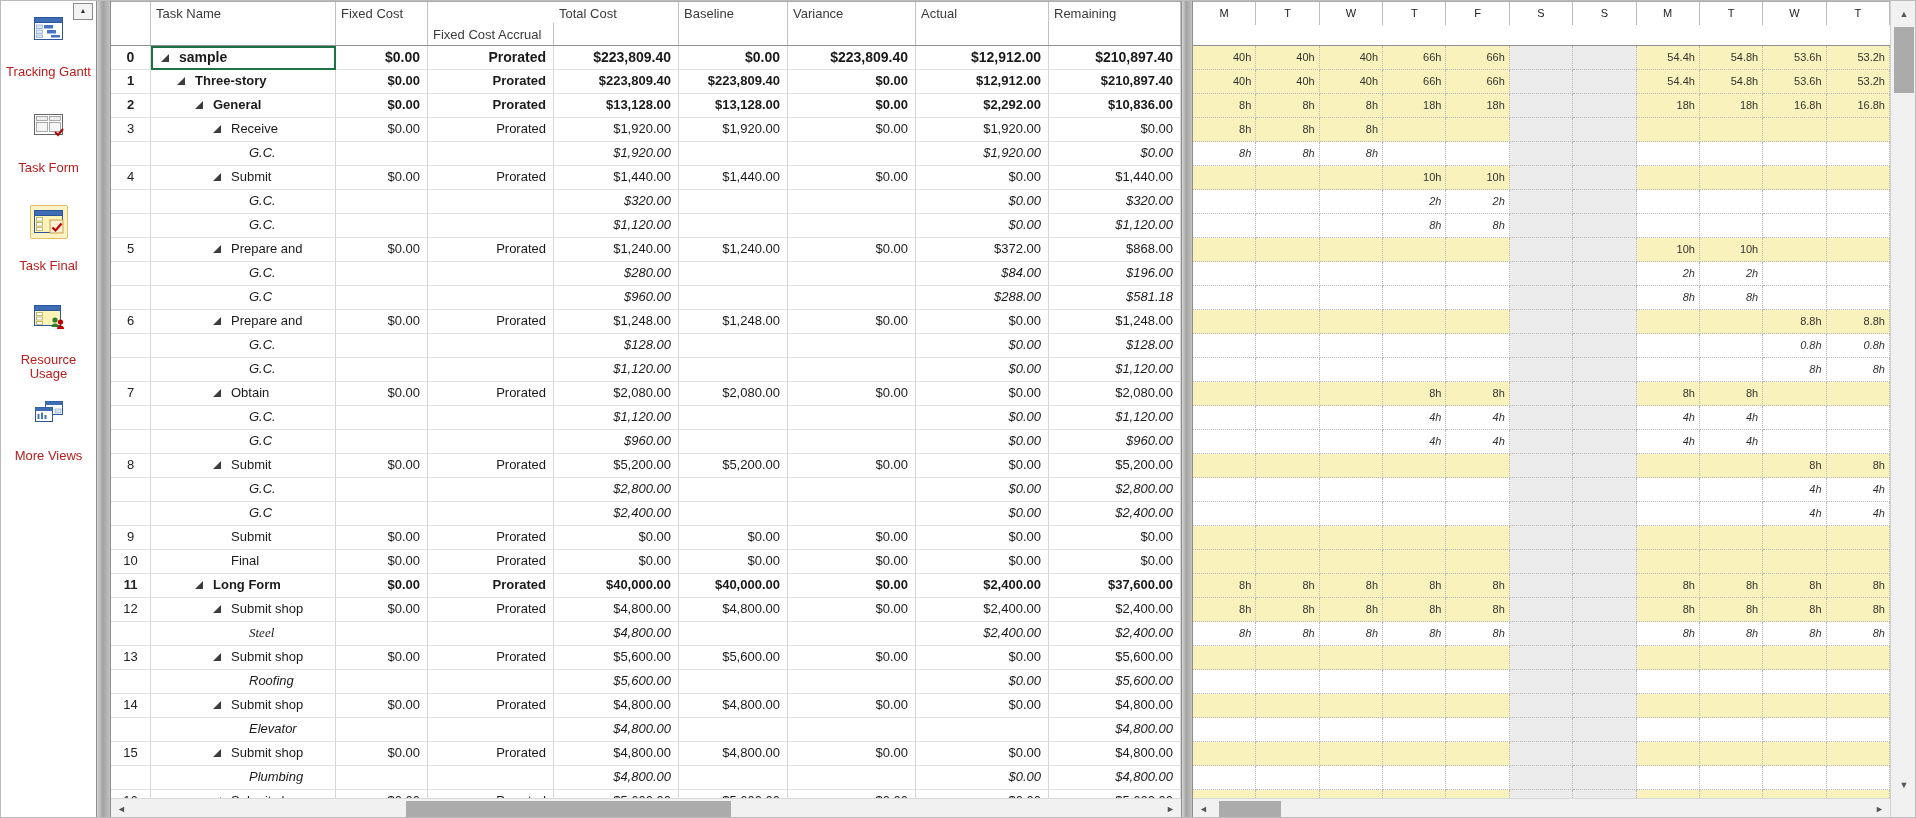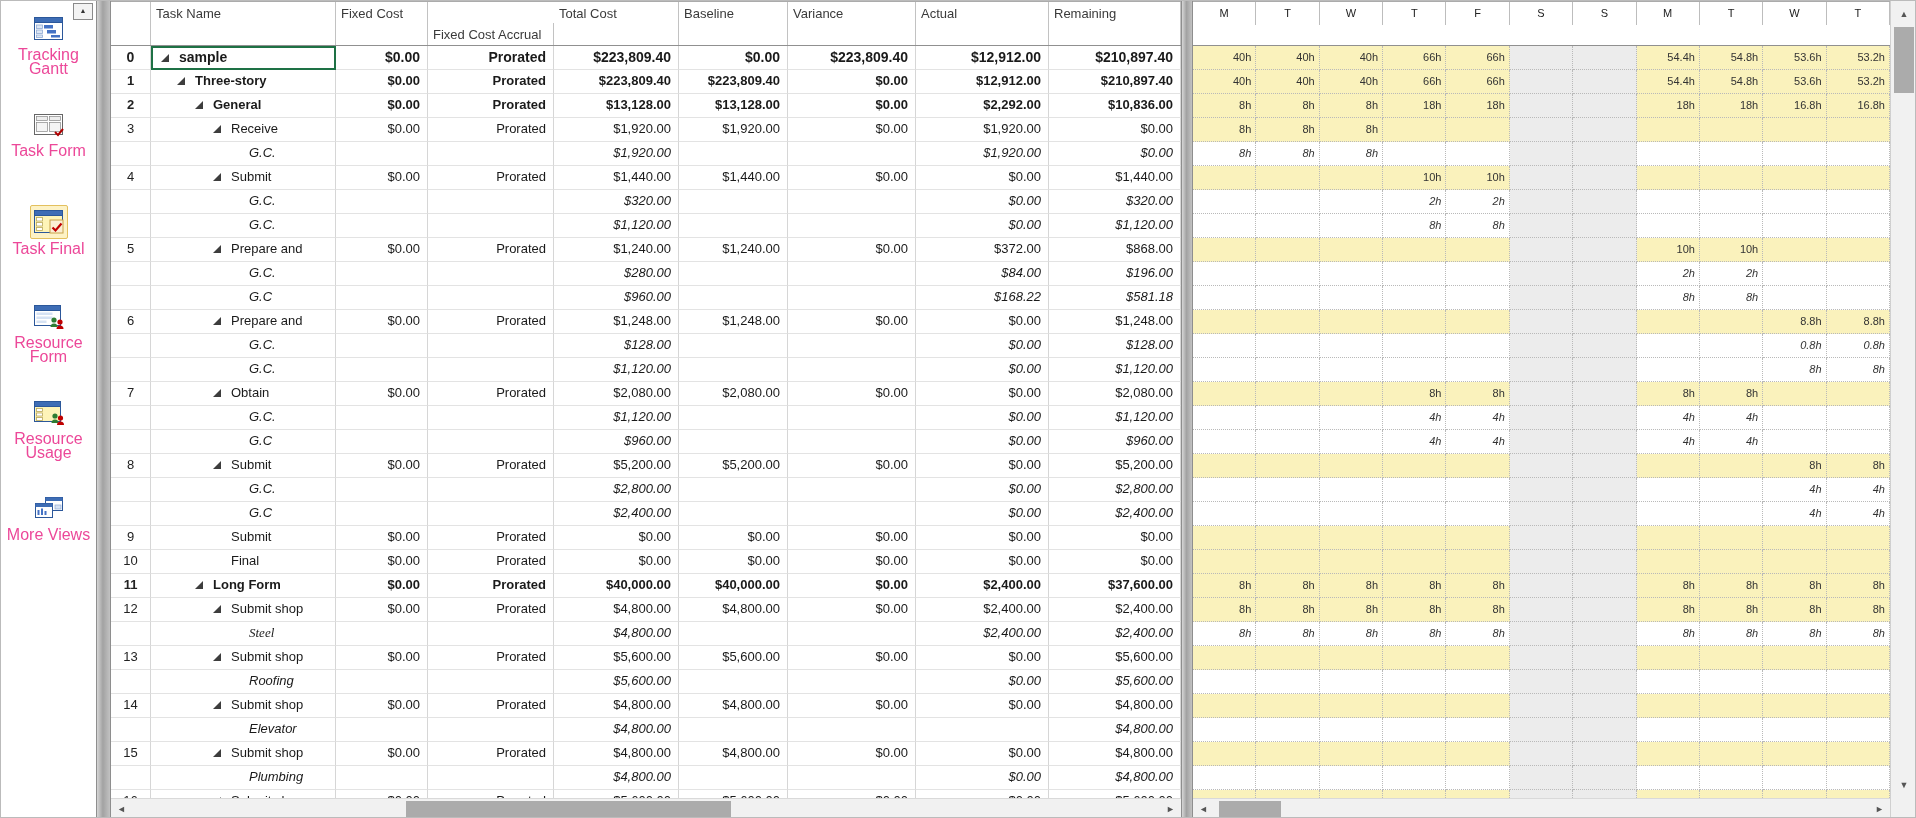--- a/index.html
+++ b/index.html
@@ -3,21 +3,21 @@
 <meta charset="utf-8">
 <style>
   html,body{margin:0;padding:0;background:#e9e9e9;}
   #app{position:relative;width:1916px;height:818px;background:#fff;font-family:"Liberation Sans",sans-serif;overflow:hidden;border:1px solid #bbb;box-sizing:border-box;}
 
   
   #sidebar{position:absolute;left:0;top:0;width:95px;height:818px;background:#fff;padding-top:12px;box-sizing:border-box;}
   .sb-item{height:96px;display:flex;flex-direction:column;align-items:center;cursor:pointer;}
   .sb-icon{width:36px;height:32px;display:flex;align-items:center;justify-content:center;}
   .sb-icon.sel{background:#FDF2C5;border:1px solid #E3C05E;border-radius:2px;}
-  .sb-label{font-size:16px;color:#ec4899;text-align:center;line-height:14px;margin-top:3px;}
+  .sb-label{font-size:13px;color:#b91c1c;text-align:center;line-height:14px;margin-top:20px;}
   #sb-up{position:absolute;top:2px;right:3px;width:18px;height:15px;border:1px solid #8a8a8a;background:#F3F3F3;font-size:7px;line-height:14px;text-align:center;color:#333;cursor:pointer;}
 
   
   .vsplit{position:absolute;top:0;height:818px;background:linear-gradient(90deg,#d6d6d6,#a2a2a2 45%,#c2c2c2);border-left:1px solid #8e8e8e;border-right:1px solid #8e8e8e;box-sizing:border-box;cursor:col-resize;}
   #split1{left:95px;width:15px;}
   #split2{left:1180px;width:12px;}
 
   
   #tablepane{position:absolute;left:110px;top:0;width:1070px;height:797px;overflow:hidden;background:#fff;border-top:1px solid #ababab;box-sizing:border-box;}
   #thead{display:flex;height:44px;border-bottom:1px solid #909090;background:#fff;box-sizing:border-box;}
@@ -109,36 +109,20 @@
               <rect x="3.5" y="19.5" width="6" height="3" fill="#fff" stroke="#B9A75A" stroke-width="0.8"></rect>
               <rect x="17" y="12" width="13" height="13" fill="#FBEFD5" stroke="#C8A24A"></rect>
               <path d="M19.5 19.5 l3 3 l6 -7" stroke="#C00000" stroke-width="2.2" fill="none"></path>
             </svg>
           </div>
           <div class="sb-label">Task Final</div>
         </div>
         <div class="sb-item">
           <div class="sb-icon">
             <svg width="32" height="28" viewBox="0 0 32 28">
-              <rect x="1.5" y="2.5" width="26" height="20" fill="#fff" stroke="#2B579A"></rect>
-              <rect x="1.5" y="2.5" width="26" height="5" fill="#3E6DB5" stroke="#2B579A"></rect>
-              <rect x="3.5" y="9.5" width="16" height="2.5" fill="#D6E2F3"></rect>
-              <rect x="3.5" y="13.5" width="16" height="2.5" fill="#D6E2F3"></rect>
-              <rect x="3.5" y="17.5" width="10" height="2.5" fill="#D6E2F3"></rect>
-              <circle cx="21" cy="17" r="2.6" fill="#2E7D32"></circle>
-              <path d="M17.5 24 a3.5 3.5 0 0 1 7 0 z" fill="#2E7D32"></path>
-              <circle cx="27" cy="19" r="2.6" fill="#C00000"></circle>
-              <path d="M23.5 26 a3.5 3.5 0 0 1 7 0 z" fill="#C00000"></path>
-            </svg>
-          </div>
-          <div class="sb-label">Resource Form</div>
-        </div>
-        <div class="sb-item">
-          <div class="sb-icon">
-            <svg width="32" height="28" viewBox="0 0 32 28">
               <rect x="1.5" y="2.5" width="26" height="20" fill="#FEF4B8" stroke="#2B579A"></rect>
               <rect x="1.5" y="2.5" width="26" height="5" fill="#3E6DB5" stroke="#2B579A"></rect>
               <rect x="3.5" y="9.5" width="6" height="3" fill="#fff" stroke="#B9A75A" stroke-width="0.8"></rect>
               <rect x="3.5" y="14" width="6" height="3" fill="#fff" stroke="#B9A75A" stroke-width="0.8"></rect>
               <rect x="3.5" y="18.5" width="6" height="3" fill="#fff" stroke="#B9A75A" stroke-width="0.8"></rect>
               <circle cx="22" cy="17" r="2.6" fill="#2E7D32"></circle>
               <path d="M18.5 24 a3.5 3.5 0 0 1 7 0 z" fill="#2E7D32"></path>
               <circle cx="27.5" cy="19" r="2.6" fill="#C00000"></circle>
               <path d="M24 26 a3.5 3.5 0 0 1 7 0 z" fill="#C00000"></path>
             </svg>
@@ -289,21 +273,21 @@
           <div class="cell v r" style="width: 132px;">$196.00</div>
         </div>
         <div class="trow asg">
           <div class="cell id" style="width: 40px;"></div>
           <div class="cell name" style="width: 185px; padding-left: 98px;"><span>G.C</span></div>
           <div class="cell v r" style="width: 92px;"></div>
           <div class="cell v r" style="width: 126px;"></div>
           <div class="cell v r" style="width: 125px;">$960.00</div>
           <div class="cell v r" style="width: 109px;"></div>
           <div class="cell v r" style="width: 128px;"></div>
-          <div class="cell v r" style="width: 133px;">$168.22</div>
+          <div class="cell v r" style="width: 133px;">$288.00</div>
           <div class="cell v r" style="width: 132px;">$581.18</div>
         </div>
         <div class="trow">
           <div class="cell id" style="width: 40px;">6</div>
           <div class="cell name" style="width: 185px; padding-left: 62px;"><span class="tri"></span><span>Prepare and</span></div>
           <div class="cell v r" style="width: 92px;">$0.00</div>
           <div class="cell v r" style="width: 126px;">Prorated</div>
           <div class="cell v r" style="width: 125px;">$1,248.00</div>
           <div class="cell v r" style="width: 109px;">$1,248.00</div>
           <div class="cell v r" style="width: 128px;">$0.00</div>

